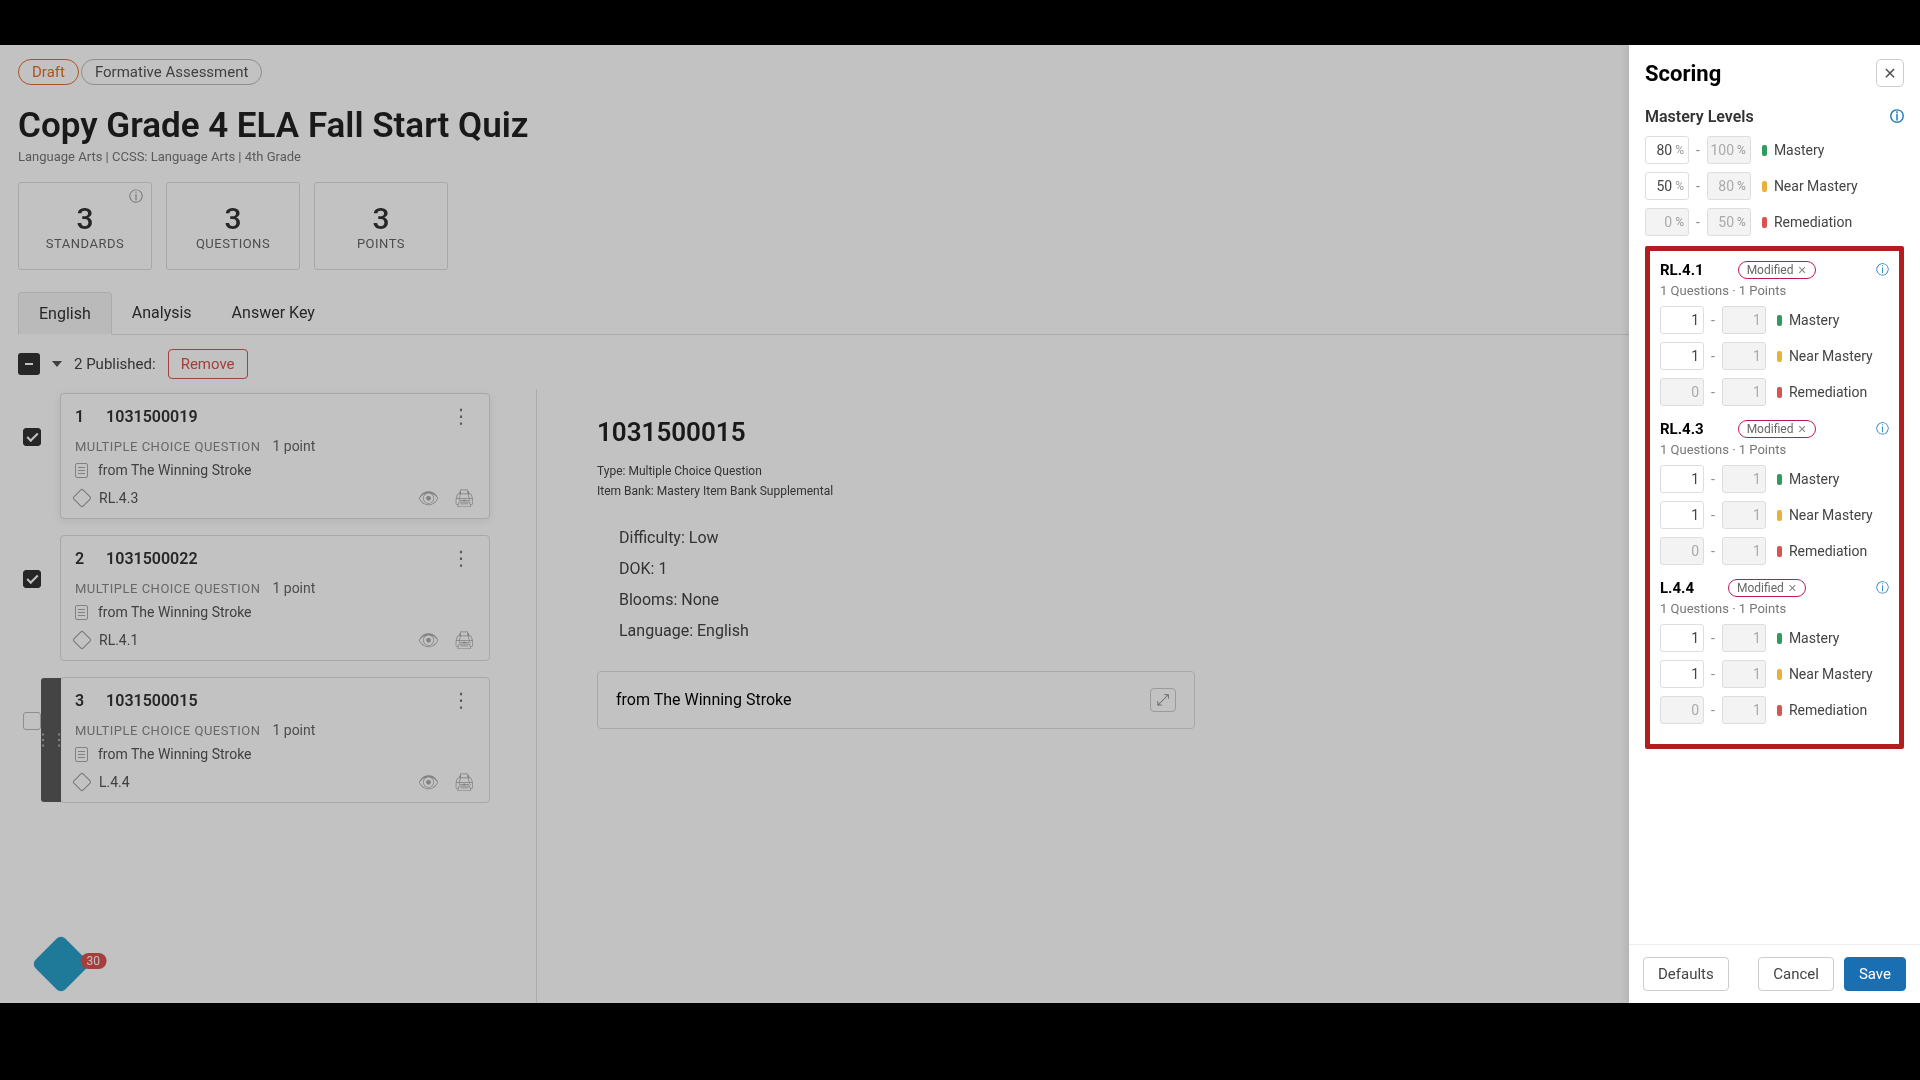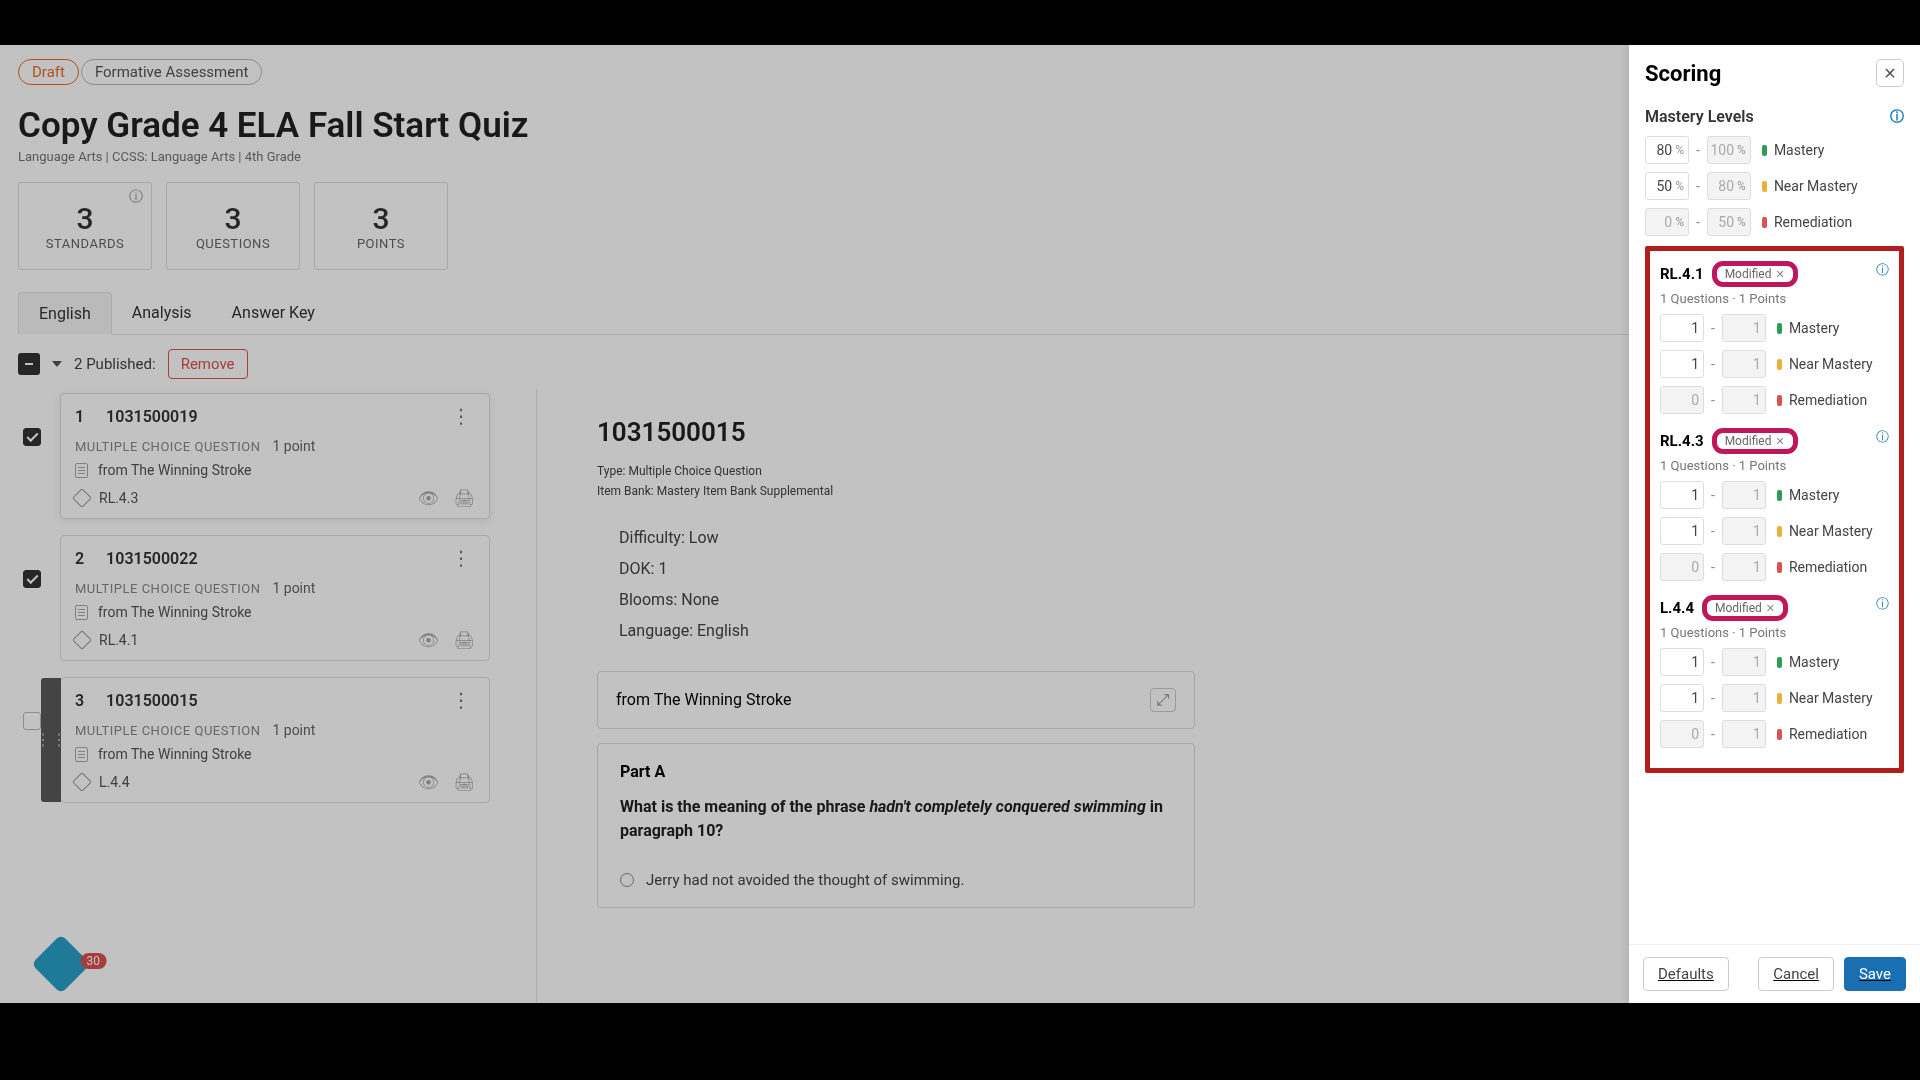--- a/index.html
+++ b/index.html
@@ -95,26 +95,26 @@
 .numbox{ width:44px; height:28px; border:1px solid #ddd; border-radius:3px; display:flex; align-items:center; justify-content:flex-end; padding-right:4px; gap:3px;}
 .numbox.dis{ background:#f3f3f3; color:#aaa;}
 .numbox .v{ font-size:14px;}
 .numbox .u{ font-size:12px; color:#999;}
 .dash{ color:#888; }
 .dot{ width:5px; height:11px; border-radius:2px; flex:0 0 5px; margin-left:4px;}
 .dot.g{background:#2e9b5b;} .dot.y{background:#e8b23a;} .dot.r{background:#d9534f;}
 .hl-frame{ border:5px solid #b01e1e; border-radius:2px; margin-top:10px; padding:10px 10px 6px 10px;}
 .std-head{ display:flex; align-items:center; gap:8px; justify-content:flex-start; }
 .std-head .name{ font-weight:700; font-size:15px;}
-.pill{ border:5px solid #be185d; border-radius:11px; padding:1px 8px; font-size:12px; color:#666; display:flex; align-items:center; gap:4px;}
+.pill{ border:1px solid #be185d; border-radius:11px; padding:1px 8px; font-size:12px; color:#666; display:flex; align-items:center; gap:4px;margin-left:26px;}
 .pill .x{ font-size:11px; color:#888;}
 .std-meta{ font-size:13px; color:#777; margin:4px 0 8px 0;}
 .std-block{ margin-bottom:14px; position:relative;}
 .std-block .inf{ position:absolute; right:0; top:0; color:#1a7bb8; font-size:13px;}
-.sp-foot{ border-top:1px solid #eee; padding:12px 14px; display:flex; justify-content:space-between; align-items:center;text-decoration:underline;}
+.sp-foot{ border-top:1px solid #eee; padding:12px 14px; display:flex; justify-content:space-between; align-items:center;}
 .btn{ border:1px solid #ccc; background:#fff; border-radius:4px; padding:7px 14px; font-size:15px; color:#444;}
 .btn.primary{ background:#1a6fb3; color:#fff; border-color:#1a6fb3;}
 .footright{ display:flex; gap:10px;}
 </style>
 </head>
 <body>
 
 <div class="viewport">
   <div class="page">
     <div class="badges">
@@ -270,30 +270,20 @@
         <div class="rblock">
           <div>Difficulty: Low</div>
           <div>DOK: 1</div>
           <div>Blooms: None</div>
           <div>Language: English</div>
         </div>
         <div class="passbox">
           <span>from The Winning Stroke</span>
           <span class="exp">⤢</span>
         </div>
-        <div class="qbody">
-          <div class="parta">Part A</div>
-          <div class="stem">
-            <span>What is the meaning of the phrase </span><span class="it">hadn't completely conquered swimming</span><span> in paragraph 10?</span>
-          </div>
-          <div class="opt">
-            <span class="radio"></span>
-            <span>Jerry had not avoided the thought of swimming.</span>
-          </div>
-        </div>
       </div>
     </div>
 
     <div class="corner">
       <span class="badge30">30</span>
     </div>
   </div>
 
   <div class="overlay"></div>
 

